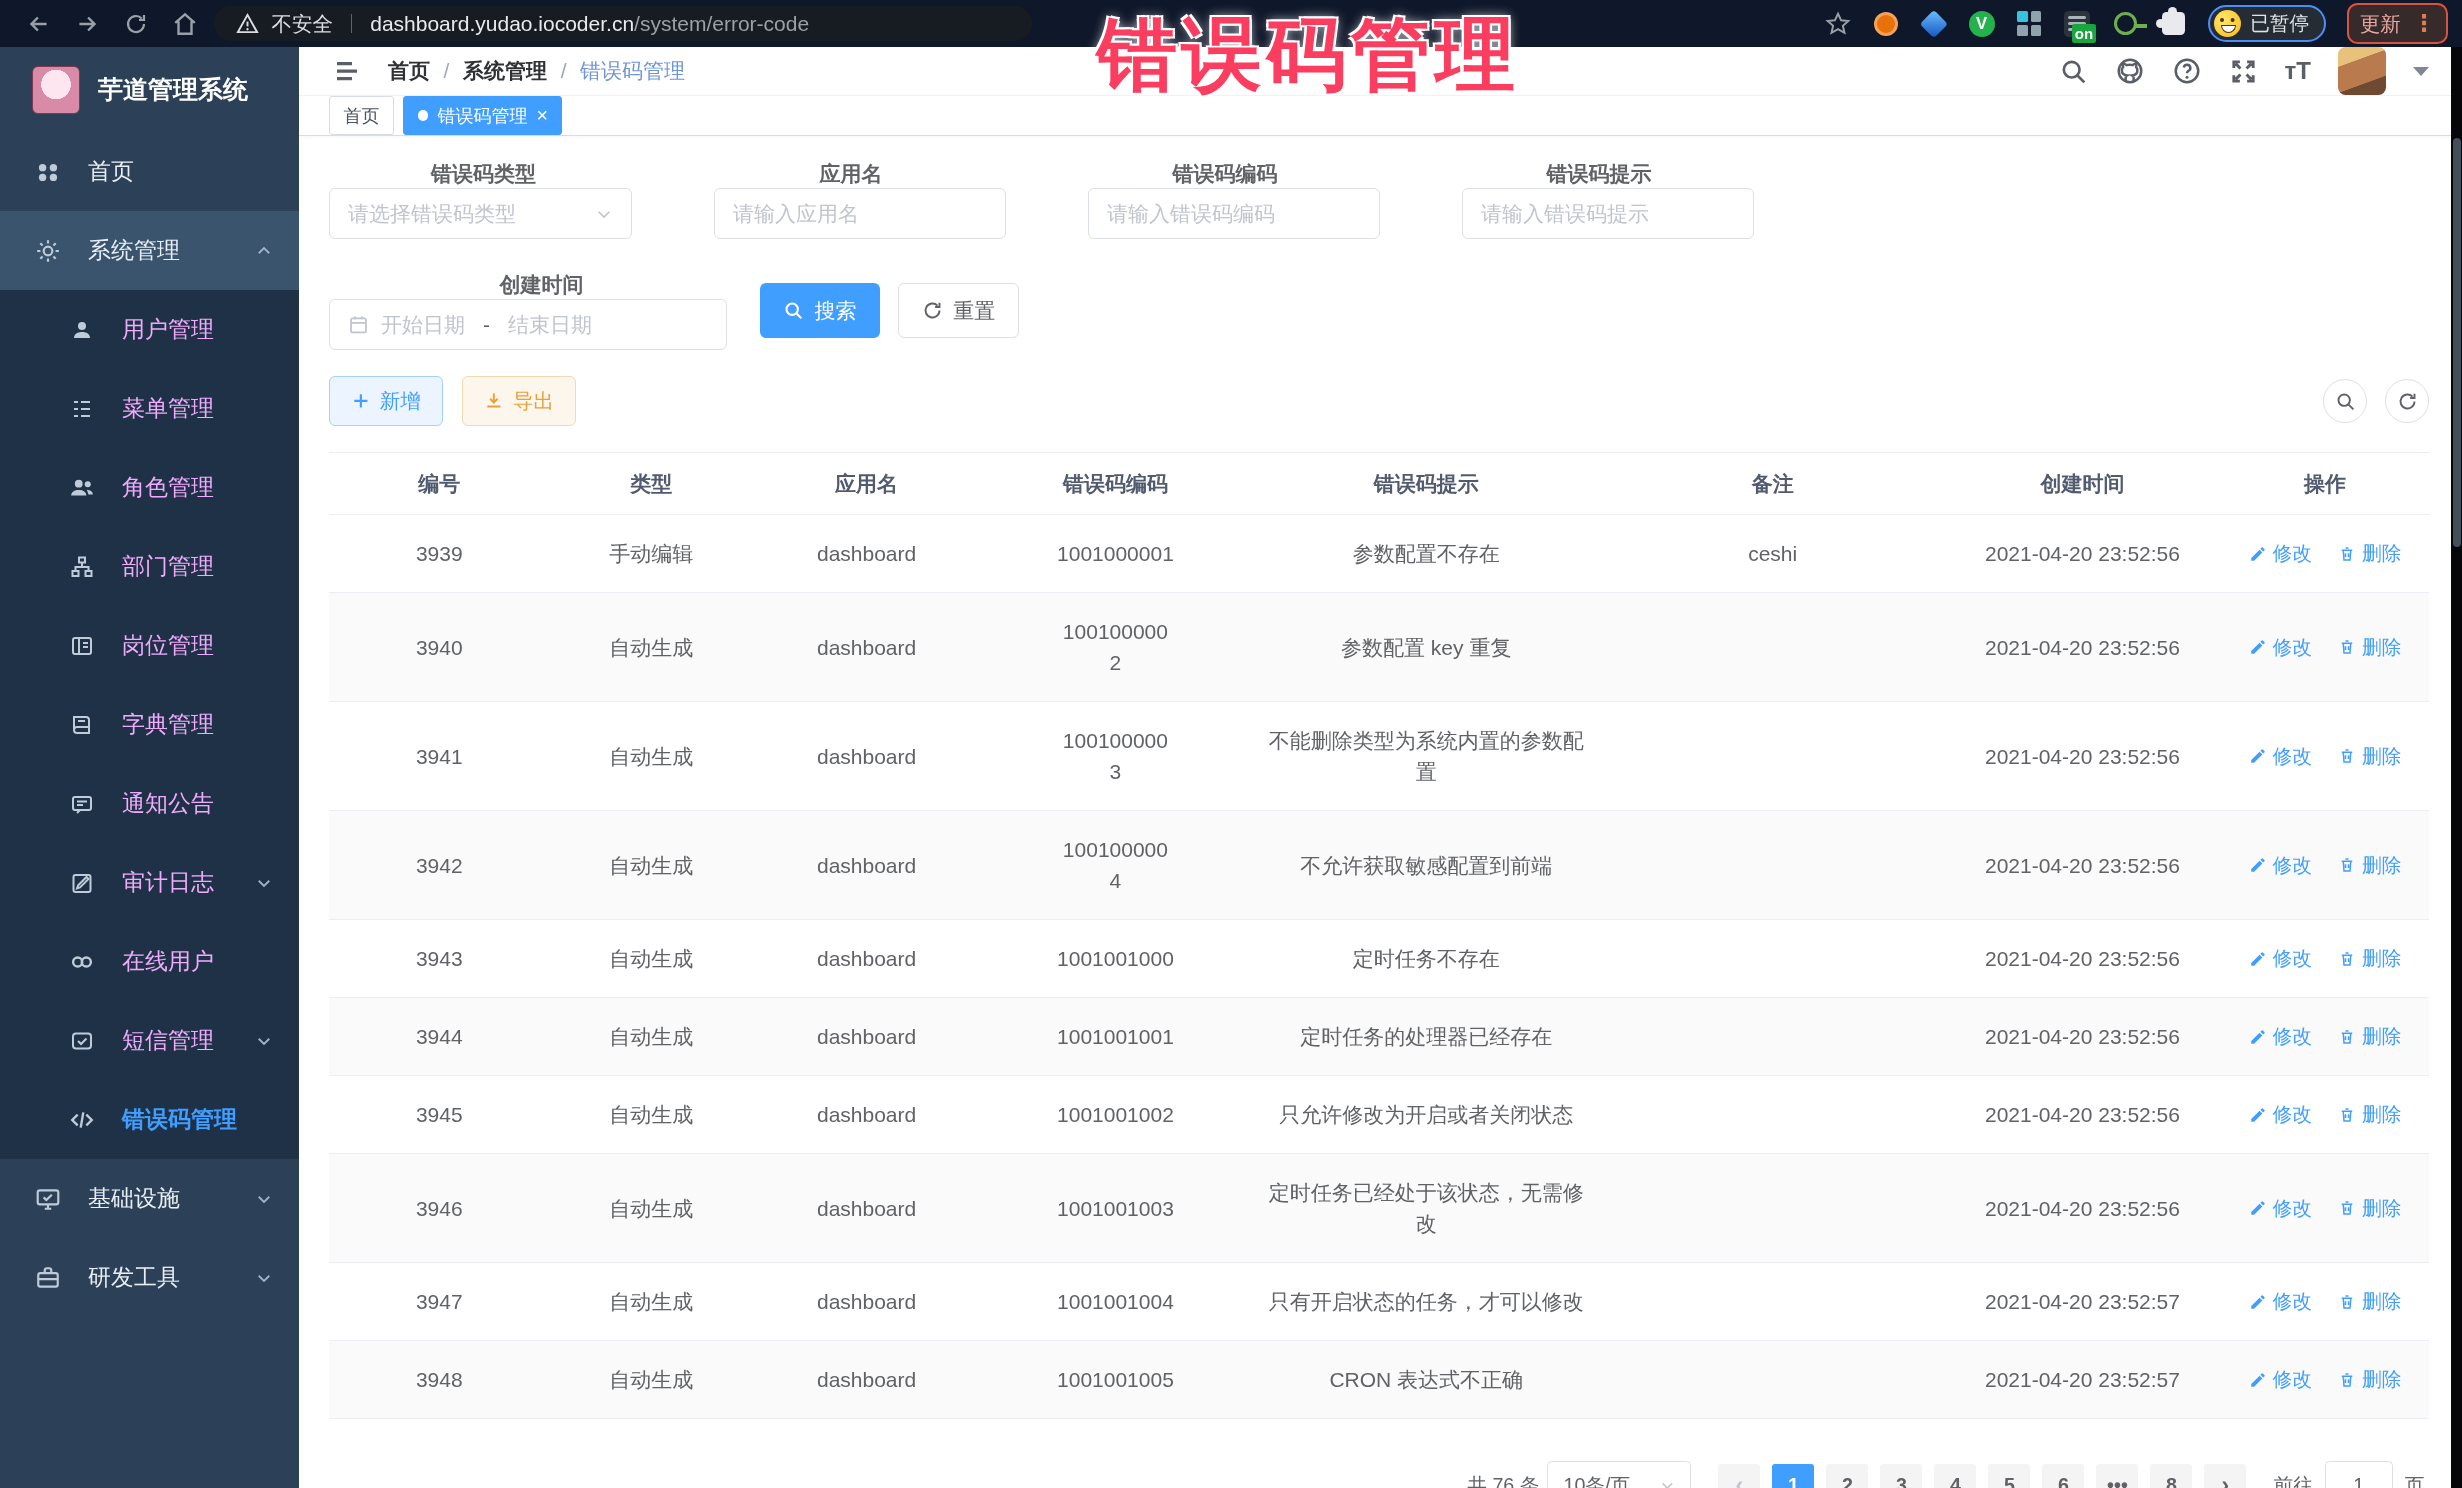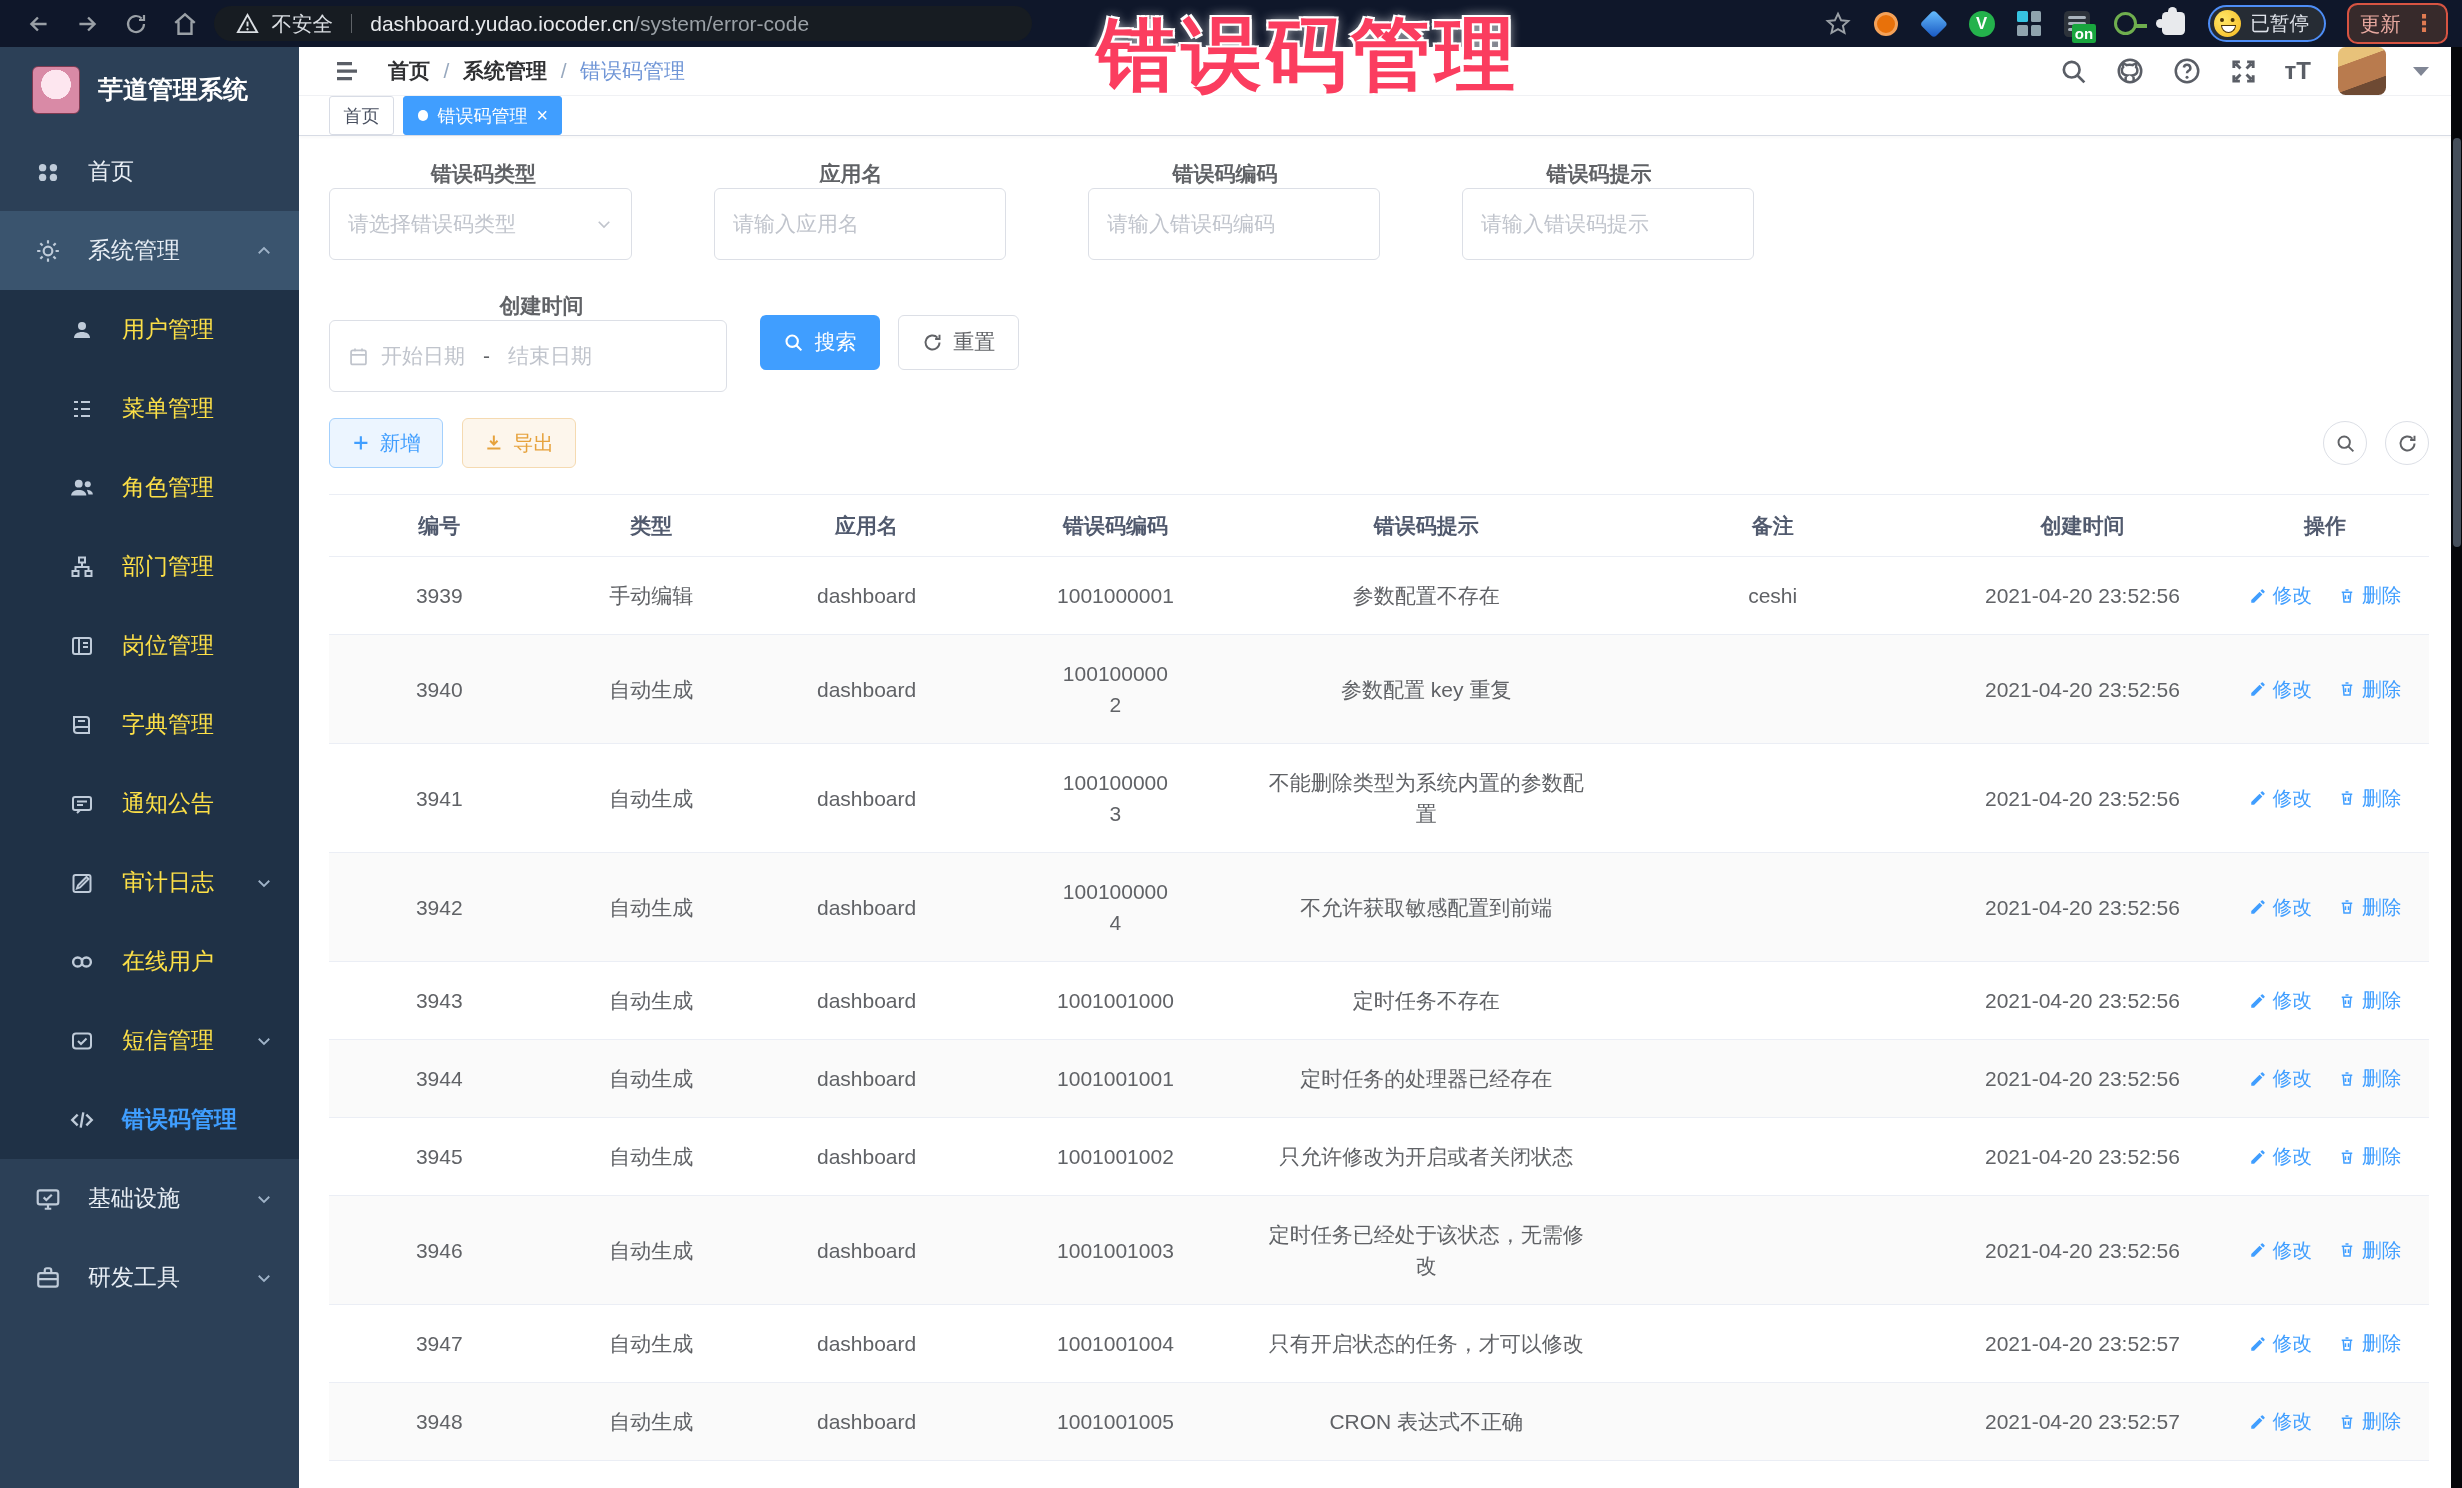--- a/index.html
+++ b/index.html
@@ -56,21 +56,21 @@
   .sidebar { width:299px; flex:0 0 299px; background:#2c4057; height:100%; overflow:hidden; }
   .logo-row { height:85px; display:flex; align-items:center; gap:18px; padding-left:32px; }
   .logo-img { width:48px; height:48px; border-radius:6px; background:
       radial-gradient(circle at 50% 38%,#fde6ef 0 40%,#d98aa6 41% 100%); border:1.5px solid #7e3b52; }
   .logo-title { color:#fff; font-size:25px; font-weight:700; }
   .menu-item { height:79px; display:flex; align-items:center; padding:0 26px 0 33px; color:#e8eef5; font-size:23px; cursor:pointer; }
   .menu-item .mi-icon { width:29px; margin-right:26px; color:#bfcbd9; display:flex; justify-content:center; }
   .menu-item .chev { margin-left:auto; color:#9fb3c8; }
   .menu-item.parent-open { background:#3a546e; }
   .submenu { background:#1f3146; }
-  .submenu .menu-item { padding-left:67px; color:#fde047; }
+  .submenu .menu-item { padding-left:67px; color:#f0abfc; }
   .submenu .menu-item.active { color:#3f9eff; font-weight:700; }
   .mi-label { white-space:nowrap; }
 
   
   .main { flex:1; display:flex; flex-direction:column; background:#fff; }
   .topbar { height:85px; display:flex; align-items:center; padding:0 33px; border-bottom:0.8px solid #f0f1f4; }
   .hamburger { color:#5a5e66; margin-right:26px; }
   .breadcrumb { display:flex; align-items:center; gap:13.6px; font-size:21px; }
   .breadcrumb .bc { color:#303133; font-weight:600; }
   .breadcrumb .sep { color:#97a8be; }
@@ -86,21 +86,21 @@
   .tag .dot { width:10.6px; height:10.6px; border-radius:50%; background:#fff; }
   .tag .close { font-size:19.7px; line-height:1; }
 
   .content { padding:24px 33px 0 30px; position:relative; }
 
   
   .filters .frow { display:flex; align-items:center; margin-bottom:32px; }
   .fgroup { display:flex; align-items:center; margin-right:82px;flex-direction:column; }
   .flabel { font-weight:700; color:#606266; margin-right:18px; white-space:nowrap; }
   .flabel.wide { min-width:129px; text-align:right; }
-  .fcontrol { height:72px; border:0.8px solid #dcdfe6; border-radius:6px; background:#fff; display:flex; align-items:center; padding:0 18px; }
+  .fcontrol { height:51px; border:0.8px solid #dcdfe6; border-radius:6px; background:#fff; display:flex; align-items:center; padding:0 18px; }
   .fcontrol input { border:none; background:transparent; font-size:21px; color:#606266; width:100%; }
   .fcontrol input::placeholder { color:#c0c4cc; }
   .sel { width:303px; justify-content:space-between; }
   .txt { width:292px; }
   .daterange { width:398px; gap:12px; }
   .daterange .ph { color:#c0c4cc; white-space:nowrap; }
   .daterange .rsep { color:#606266; padding:0 6px; }
   .cal-icon,.chevron-sel { color:#c0c4cc; }
   .btn { height:55px; border-radius:6px; display:inline-flex; align-items:center; gap:10.6px; padding:0 23px; font-size:21px; }
   .btn-primary { background:#409eff; color:#fff; margin-left:33px; }

